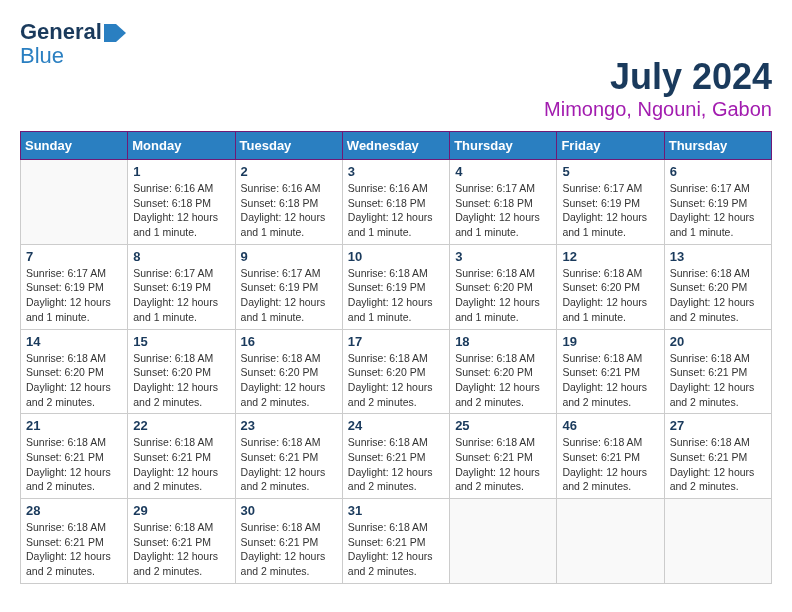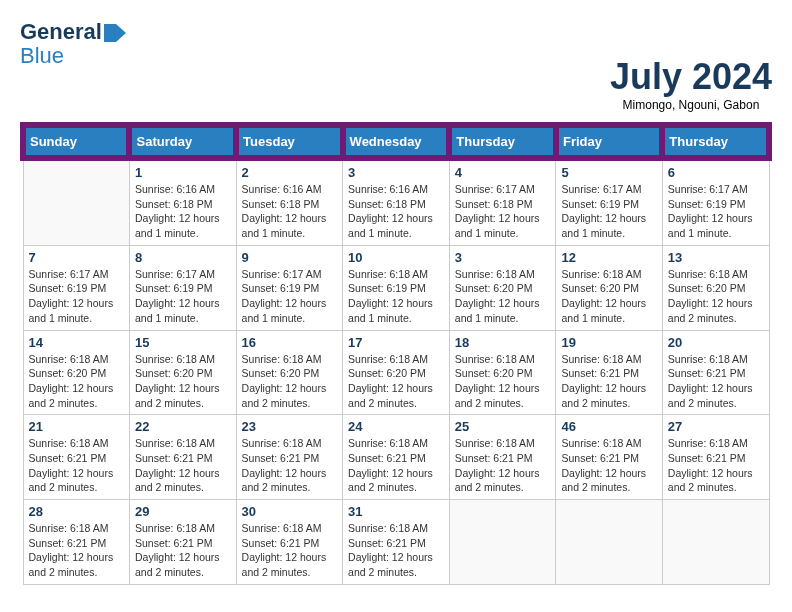--- a/index.html
+++ b/index.html
@@ -34,37 +34,36 @@
     .title-area {
       text-align: right;
     }
     .month-title {
       font-size: 36px;
       font-weight: bold;
       color: #1a3a5c;
       margin-top: 36px;
     }
     .location-title {
-      font-size: 12px;
-      color: #000000;
-      text-align: center;
+      font-size: 20px;
+      color: #a21caf;
     }
     .calendar {
       width: 100%;
       border-collapse: collapse;
       font-size: 11px;
     }
     .calendar th {
       background: #2a7fc1;
       color: #fff;
       padding: 6px 4px;
       text-align: left;
       font-size: 13px;
       font-weight: bold;
-      border: 6px solid #701a75;
+      border: 1px solid #701a75;
       margin-top: 20px;
     }
     .calendar td {
       border: 1px solid #ccc;
       vertical-align: top;
       padding: 4px 5px;
       width: 107px;
       height: 80px;
       color: #333;
     }
@@ -104,21 +103,21 @@
   <div class="title-area">
     <div class="month-title">July 2024</div>
     <div class="location-title">Mimongo, Ngouni, Gabon</div>
   </div>
 </div>
 
 <table class="calendar">
   <thead>
     <tr>
     <th>Sunday</th>
-        <th>Saturday</th>
+        <th>Monday</th>
         <th>Tuesday</th>
         <th>Wednesday</th>
         <th>Thursday</th>
         <th>Friday</th>
         <th>Thursday</th>
       </tr>
   </thead>
   <tbody id="calendar-body">
   <tr>
         <td class="empty"></td>

